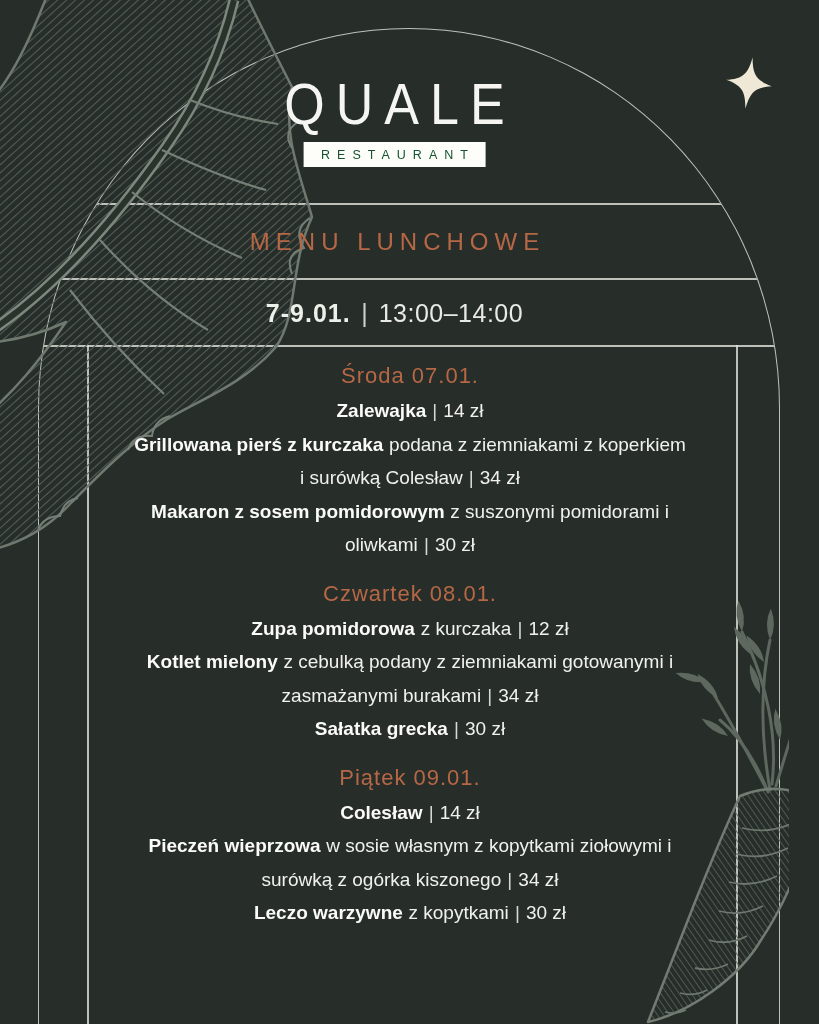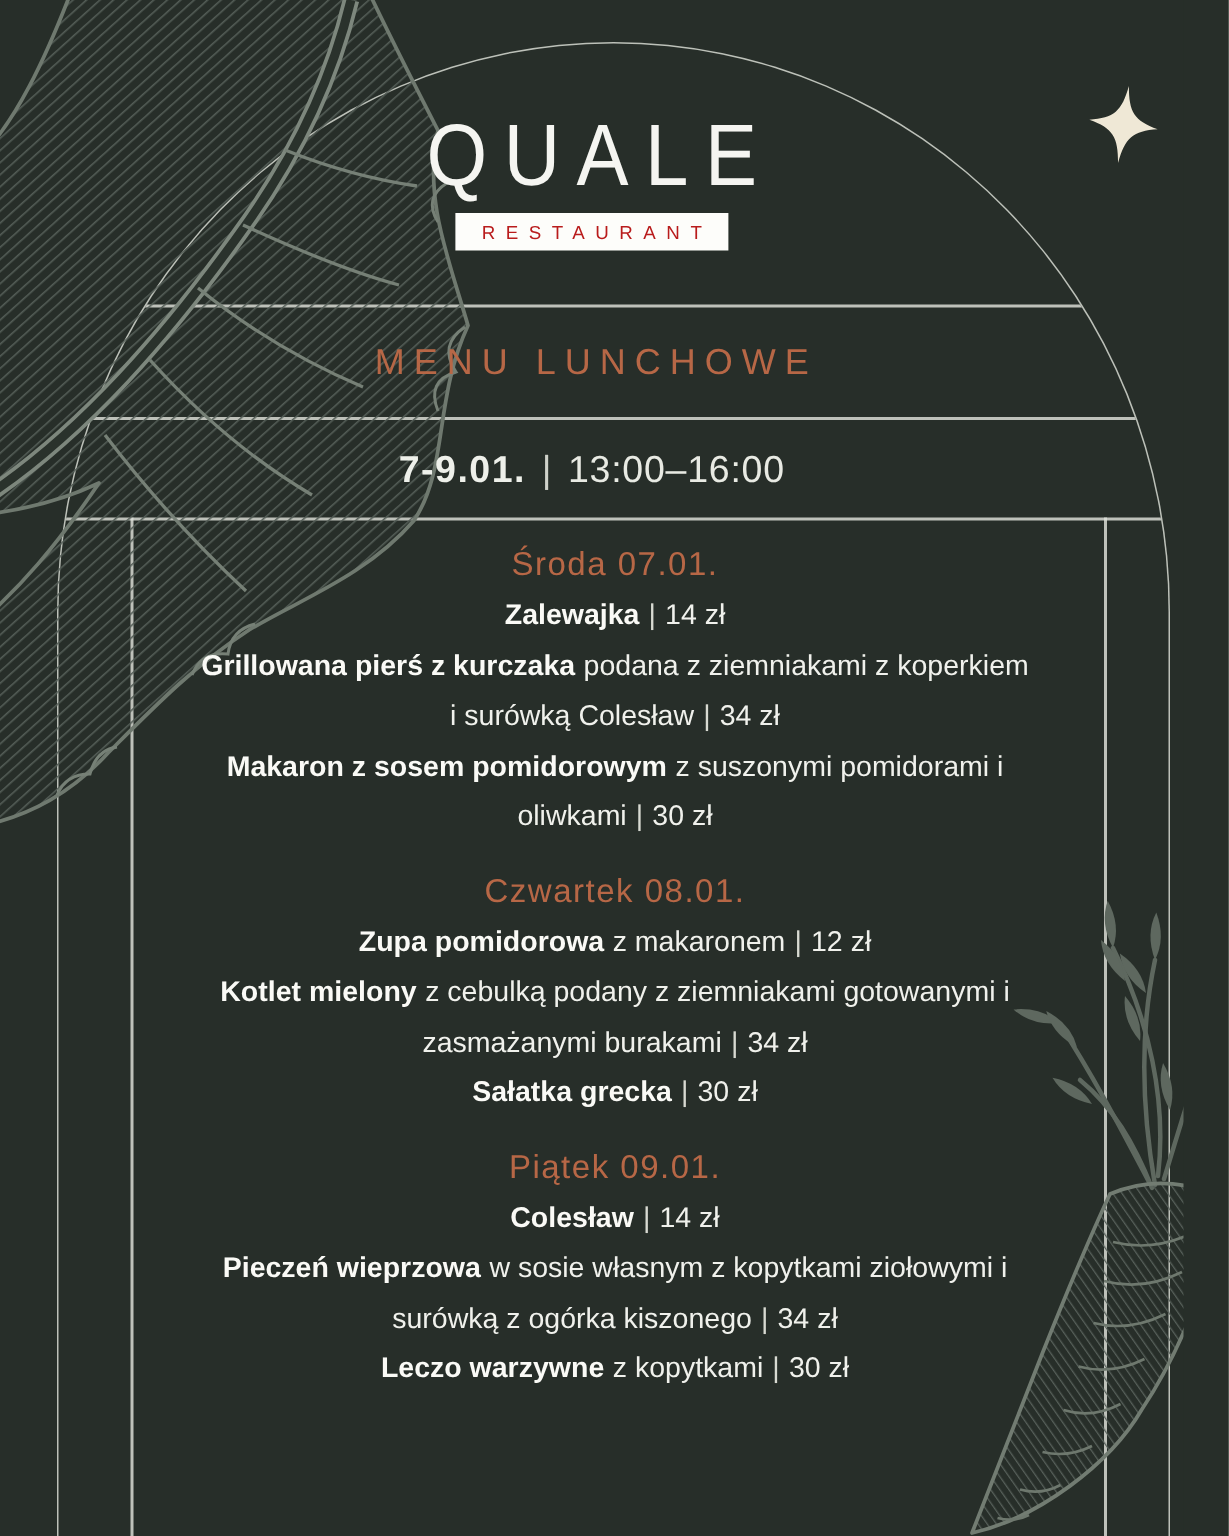--- a/index.html
+++ b/index.html
@@ -25,21 +25,21 @@
   .carrot{left:592px;top:530px;width:228px;height:494px;}
   .star{left:726px;top:56px;width:46px;height:54px;}
   
   .txt{position:absolute;left:0;right:0;text-align:center;z-index:3;}
   .logo{
     top:74px;color:#f5f5f1;font-size:52px;font-weight:200;
     letter-spacing:11px;padding-left:11px;transform:scaleY(1.12);
   }
   .logo-box{
     position:absolute;z-index:3;top:142px;left:50%;transform:translateX(-50%);
-    background:#fdfdfa;color:#b91c1c;font-size:12.5px;font-weight:500;
+    background:#fdfdfa;color:#14532d;font-size:12.5px;font-weight:500;
     letter-spacing:7px;padding:6px 11px 5px 18px;white-space:nowrap;
   }
   .menu-title{top:228px;color:#b76746;font-size:24px;font-weight:400;letter-spacing:6px;padding-left:6px;}
   .date-bar{top:299px;color:#eef0ea;font-size:25px;letter-spacing:.5px;}
   .date-bar b{font-weight:700;letter-spacing:1px;}
   .date-bar .bar{font-weight:300;color:#cfd2ca;margin:0 .42em;}
   .date-bar .hours{font-weight:300;color:#e8eae3;}
   .menu{position:absolute;left:130px;width:560px;top:362px;text-align:center;z-index:3;color:#eef0ea;}
   .menu-section{margin:0 0 18px 0;}
   .day{margin:0 0 4px 0;color:#b76746;font-size:22px;font-weight:400;letter-spacing:1px;line-height:28px;}
@@ -129,33 +129,33 @@
     <path d="M24 0 C26.5 18 31 23.5 48 27 C31 30.5 26.5 36 24 54 C21.5 36 17 30.5 0 27 C17 23.5 21.5 18 24 0 Z" fill="#efe8d6" transform="rotate(8 24 27)"></path>
   </svg>
 
   <div class="txt logo">QUALE</div>
   <div class="logo-box">
     <span>RESTAURANT</span>
   </div>
 
   <div class="txt menu-title">MENU LUNCHOWE</div>
   <div class="txt date-bar">
-    <b>7-9.01.</b><span class="bar">|</span><span class="hours">13:00–16:00</span>
+    <b>7-9.01.</b><span class="bar">|</span><span class="hours">13:00–14:00</span>
   </div>
 
   <div class="menu">
       <section class="menu-section">
         <h3 class="day">Środa 07.01.</h3>
         <p class="item"><strong>Zalewajka</strong><span class="bar">|</span><span>14 zł</span></p>
         <p class="item"><strong>Grillowana pierś z kurczaka</strong><span class="desc">podana z ziemniakami z koperkiem i surówką Colesław</span><span class="bar">|</span><span>34 zł</span></p>
         <p class="item"><strong>Makaron z sosem pomidorowym</strong><span class="desc">z suszonymi pomidorami i oliwkami</span><span class="bar">|</span><span>30 zł</span></p>
       </section>
       <section class="menu-section">
         <h3 class="day">Czwartek 08.01.</h3>
-        <p class="item"><strong>Zupa pomidorowa</strong><span class="desc">z makaronem</span><span class="bar">|</span><span>12 zł</span></p>
+        <p class="item"><strong>Zupa pomidorowa</strong><span class="desc">z kurczaka</span><span class="bar">|</span><span>12 zł</span></p>
         <p class="item"><strong>Kotlet mielony</strong><span class="desc">z cebulką podany z ziemniakami gotowanymi i zasmażanymi burakami</span><span class="bar">|</span><span>34 zł</span></p>
         <p class="item"><strong>Sałatka grecka</strong><span class="bar">|</span><span>30 zł</span></p>
       </section>
       <section class="menu-section">
         <h3 class="day">Piątek 09.01.</h3>
         <p class="item"><strong>Colesław</strong><span class="bar">|</span><span>14 zł</span></p>
         <p class="item"><strong>Pieczeń wieprzowa</strong><span class="desc">w sosie własnym z kopytkami ziołowymi i surówką z ogórka kiszonego</span><span class="bar">|</span><span>34 zł</span></p>
         <p class="item"><strong>Leczo warzywne</strong><span class="desc">z kopytkami</span><span class="bar">|</span><span>30 zł</span></p>
       </section>
     </div>

